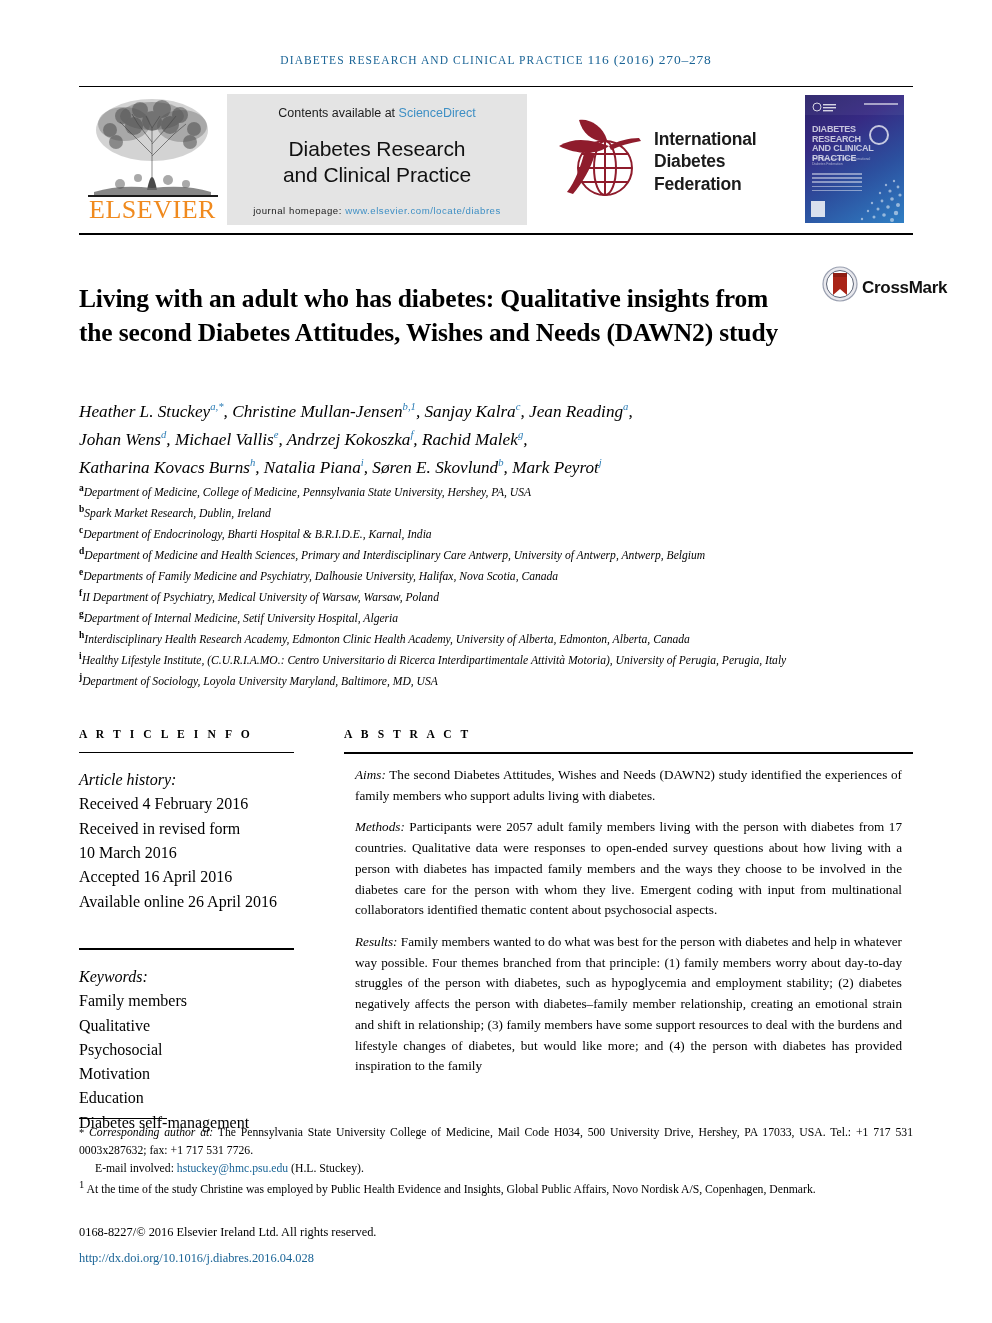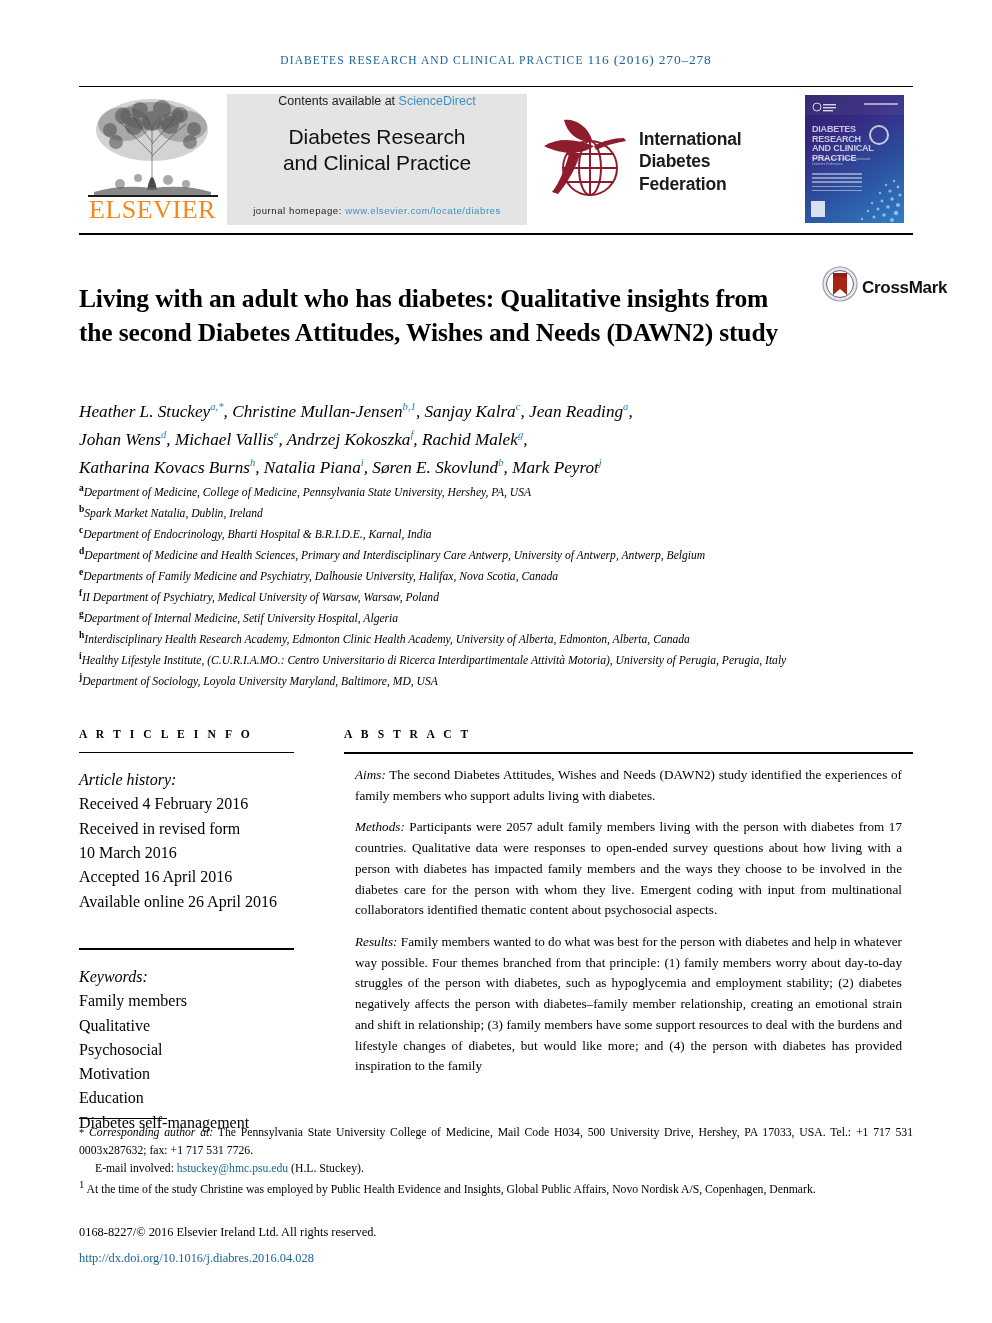--- a/index.html
+++ b/index.html
@@ -89,21 +89,21 @@
     position: absolute;
     left: 148px; top: 4px;
     width: 300px; height: 131px;
     background: #e4e4e4;
     text-align: center;
   }
   .contents-line {
     font-family: "Liberation Sans", sans-serif;
     font-size: 12.5px;
     color: #1c1c1c;
-    margin-top: 0;
+    margin-top: 12px;
   }
   .contents-line .sd { color: #3e8fc4; }
   .journal-title {
     font-family: "Liberation Sans", sans-serif;
     font-size: 21px;
     color: #111111;
     line-height: 1.22;
     margin-top: 16px;
     letter-spacing: -0.1px;
   }
@@ -114,21 +114,21 @@
     color: #1c1c1c;
     position: absolute;
     left: 0; bottom: 9px;
     width: 100%;
   }
   .homepage-line .url { color: #3e8fc4; }
 
   
   .idf-block {
     position: absolute;
-    left: 455px; top: 16px;
+    left: 470px; top: 16px;
     width: 230px; height: 105px;
   }
   .idf-mark { position: absolute; left: 0; top: 4px; width: 96px; height: 92px; }
   .idf-text {
     position: absolute;
     left: 105px; top: 22px;
     font-family: "Liberation Sans", sans-serif;
     font-weight: bold;
     font-size: 17.5px;
     line-height: 1.28;
@@ -475,21 +475,21 @@
   </div>
 
   <div class="authors">
     <div id="auth1"><span>Heather L. Stuckey</span><sup>a,*</sup>, <span>Christine Mullan-Jensen</span><sup>b,1</sup>, <span>Sanjay Kalra</span><sup>c</sup>, <span>Jean Reading</span><sup>a</sup>, </div>
     <div id="auth2"><span>Johan Wens</span><sup>d</sup>, <span>Michael Vallis</span><sup>e</sup>, <span>Andrzej Kokoszka</span><sup>f</sup>, <span>Rachid Malek</span><sup>g</sup>, </div>
     <div id="auth3"><span>Katharina Kovacs Burns</span><sup>h</sup>, <span>Natalia Piana</span><sup>i</sup>, <span>Søren E. Skovlund</span><sup>b</sup>, <span>Mark Peyrot</span><sup>j</sup></div>
   </div>
 
   <div class="affiliations" id="affils">
       <p><sup>a</sup><span>Department of Medicine, College of Medicine, Pennsylvania State University, Hershey, PA, USA</span></p>
-      <p><sup>b</sup><span>Spark Market Natalia, Dublin, Ireland</span></p>
+      <p><sup>b</sup><span>Spark Market Research, Dublin, Ireland</span></p>
       <p><sup>c</sup><span>Department of Endocrinology, Bharti Hospital &amp; B.R.I.D.E., Karnal, India</span></p>
       <p><sup>d</sup><span>Department of Medicine and Health Sciences, Primary and Interdisciplinary Care Antwerp, University of Antwerp, Antwerp, Belgium</span></p>
       <p><sup>e</sup><span>Departments of Family Medicine and Psychiatry, Dalhousie University, Halifax, Nova Scotia, Canada</span></p>
       <p><sup>f</sup><span>II Department of Psychiatry, Medical University of Warsaw, Warsaw, Poland</span></p>
       <p><sup>g</sup><span>Department of Internal Medicine, Setif University Hospital, Algeria</span></p>
       <p><sup>h</sup><span>Interdisciplinary Health Research Academy, Edmonton Clinic Health Academy, University of Alberta, Edmonton, Alberta, Canada</span></p>
       <p><sup>i</sup><span>Healthy Lifestyle Institute, (C.U.R.I.A.MO.: Centro Universitario di Ricerca Interdipartimentale Attività Motoria), University of Perugia, Perugia, Italy</span></p>
       <p><sup>j</sup><span>Department of Sociology, Loyola University Maryland, Baltimore, MD, USA</span></p>
     </div>
 

